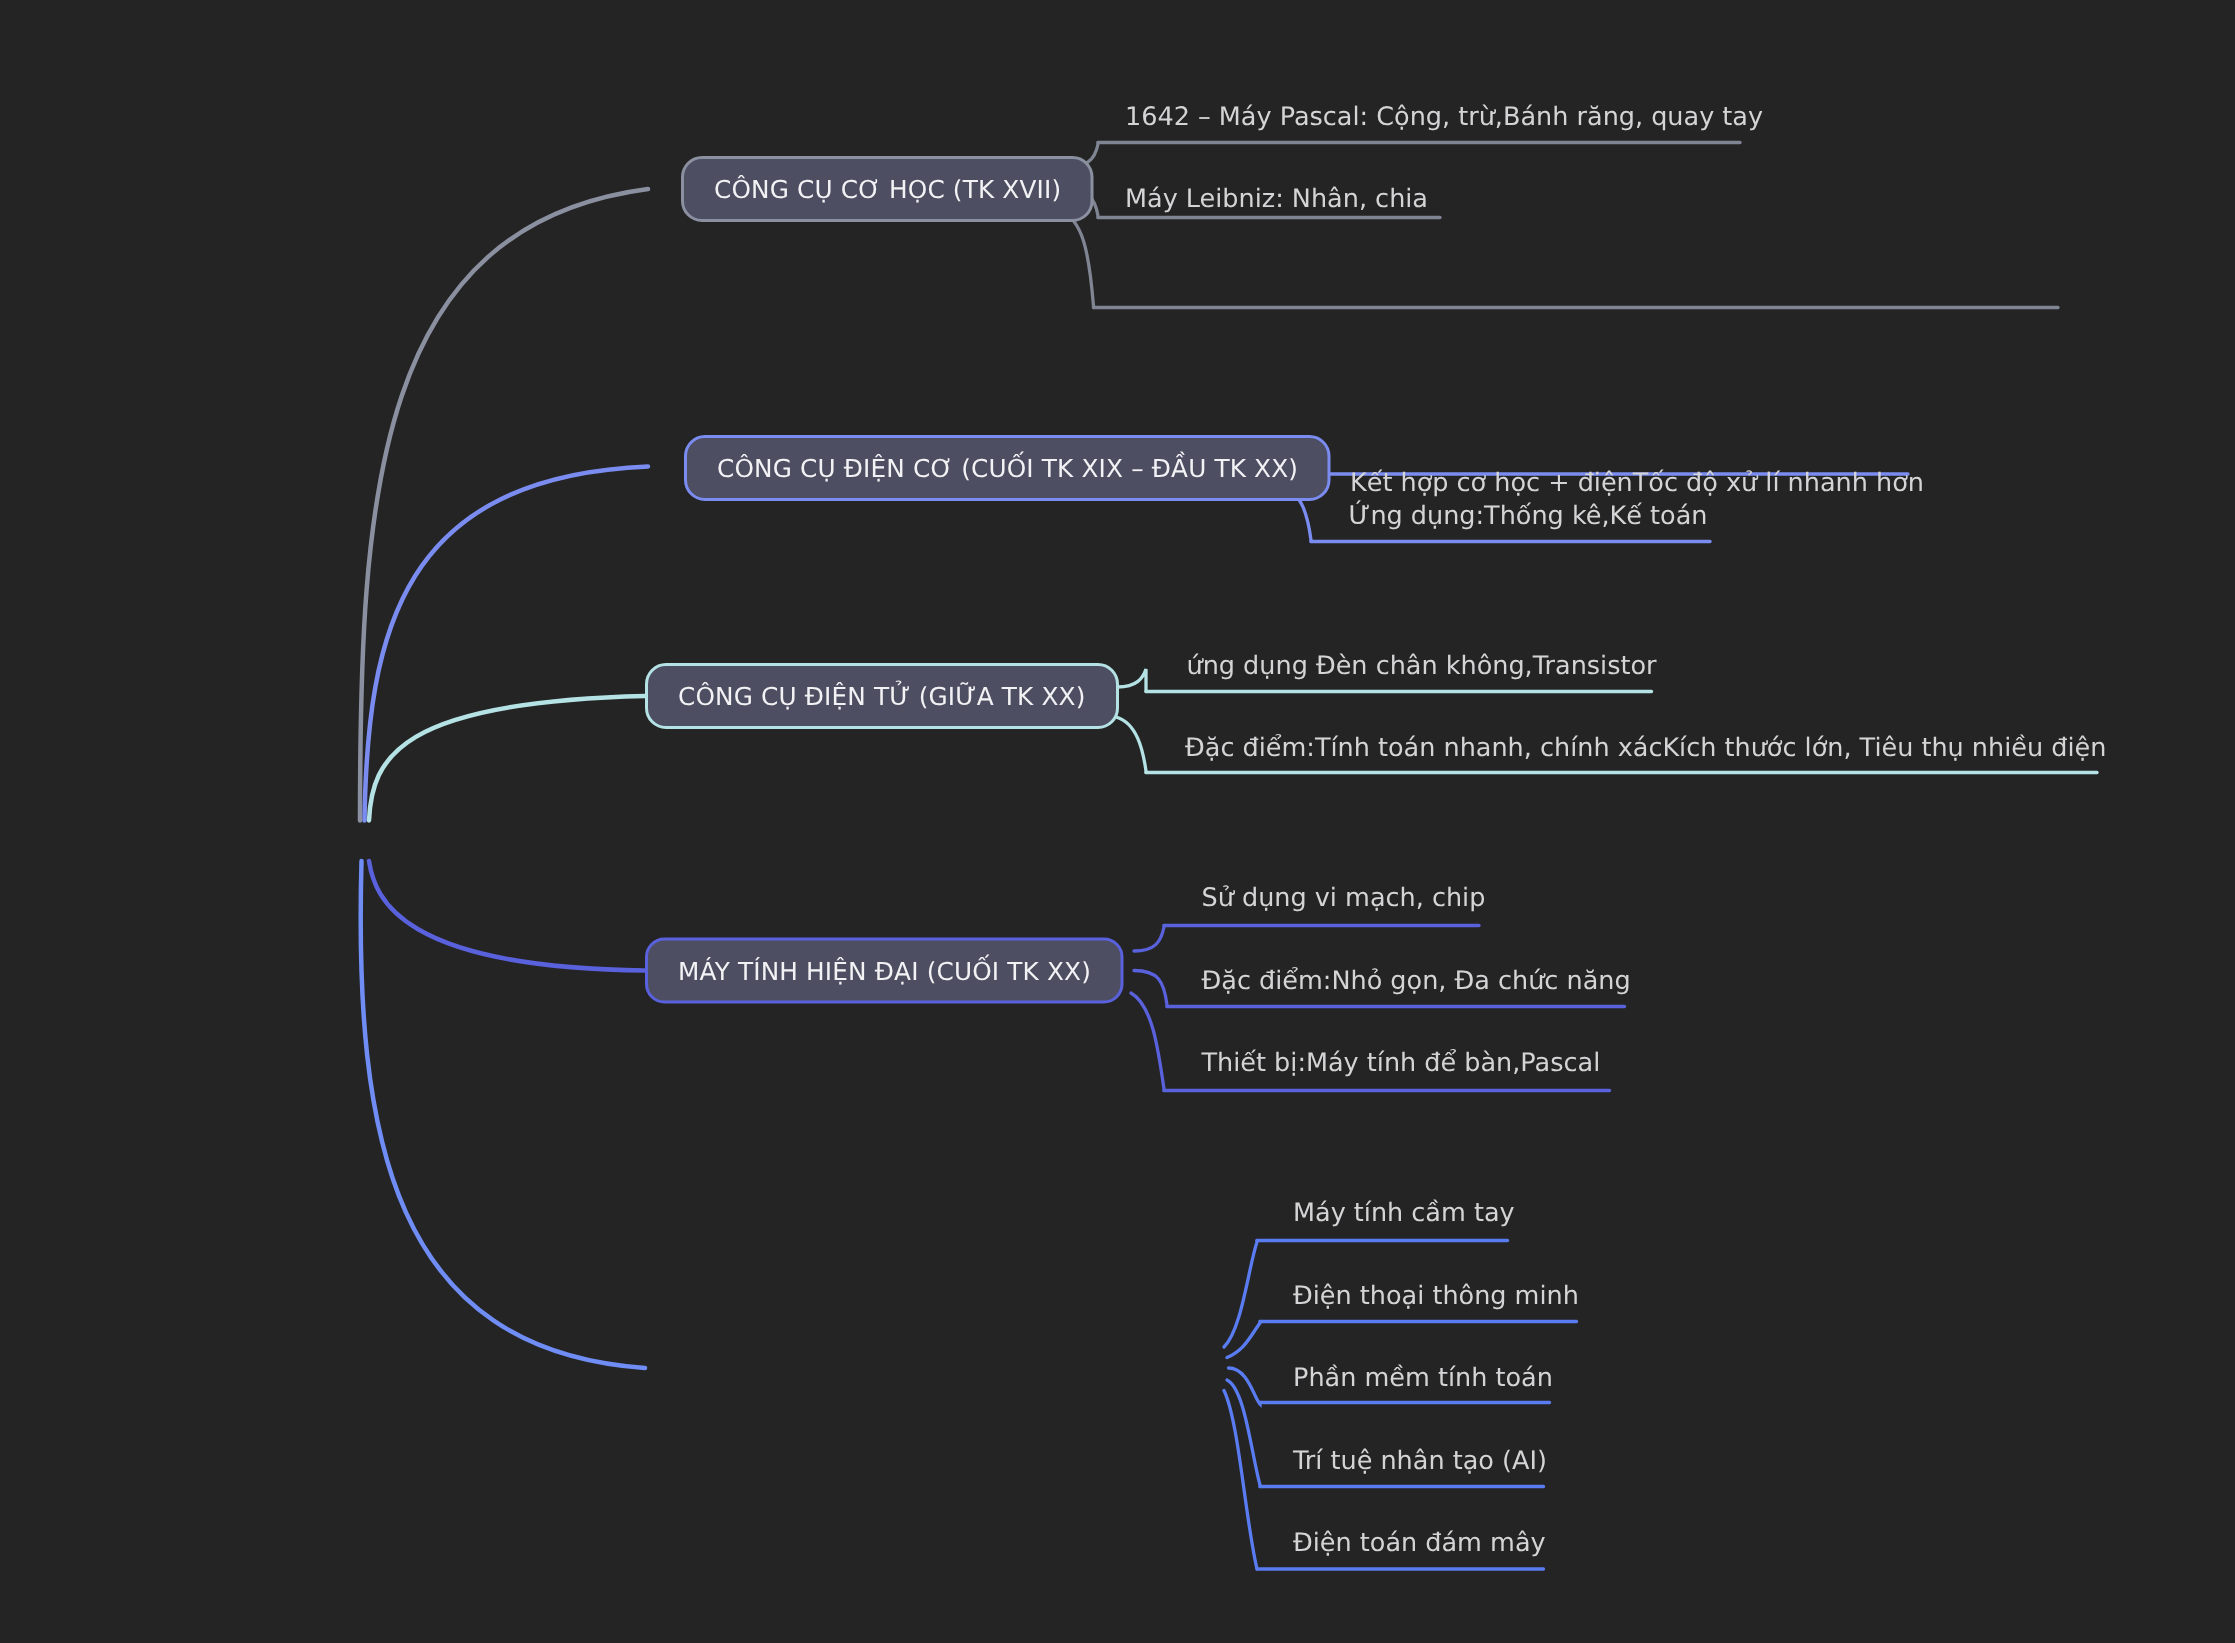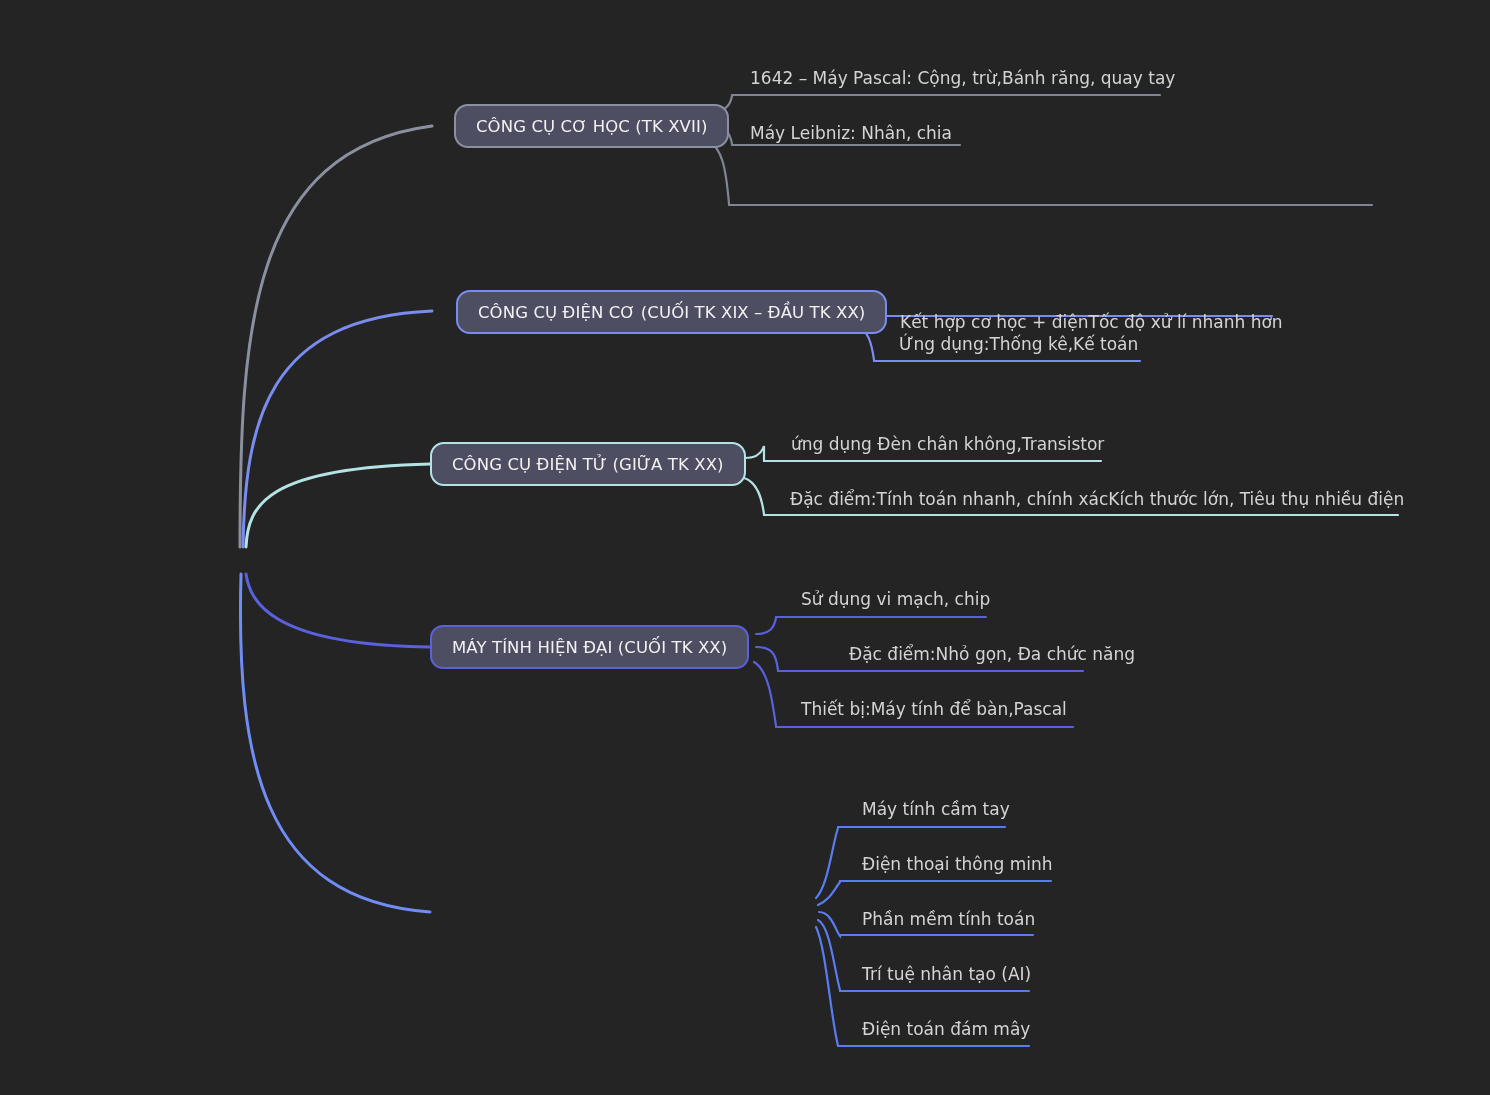--- a/index.html
+++ b/index.html
@@ -146,21 +146,21 @@
   <div class="leaf" style="left:790px; top:491px;">
     <span>Đặc điểm:Tính toán nhanh, chính xácKích thước lớn, Tiêu thụ nhiều điện</span>
   </div>
 
   <div class="node branch b4" style="left:430px; top:625px;border-radius:13px;">
     <span>MÁY TÍNH HIỆN ĐẠI (CUỐI TK XX)</span>
   </div>
   <div class="leaf" style="left:801px; top:591px;">
     <span>Sử dụng vi mạch, chip</span>
   </div>
-  <div class="leaf" style="left:801px; top:646px;margin-left:48px;">
+  <div class="leaf" style="left:801px; top:646px;">
     <span>Đặc điểm:Nhỏ gọn, Đa chức năng</span>
   </div>
   <div class="leaf" style="left:801px; top:701px;">
     <span>Thiết bị:Máy tính để bàn,Pascal</span>
   </div>
 
   <div class="leaf" style="left:862px; top:801px;">
     <span>Máy tính cầm tay</span>
   </div>
   <div class="leaf" style="left:862px; top:856px;text-align:right;">

